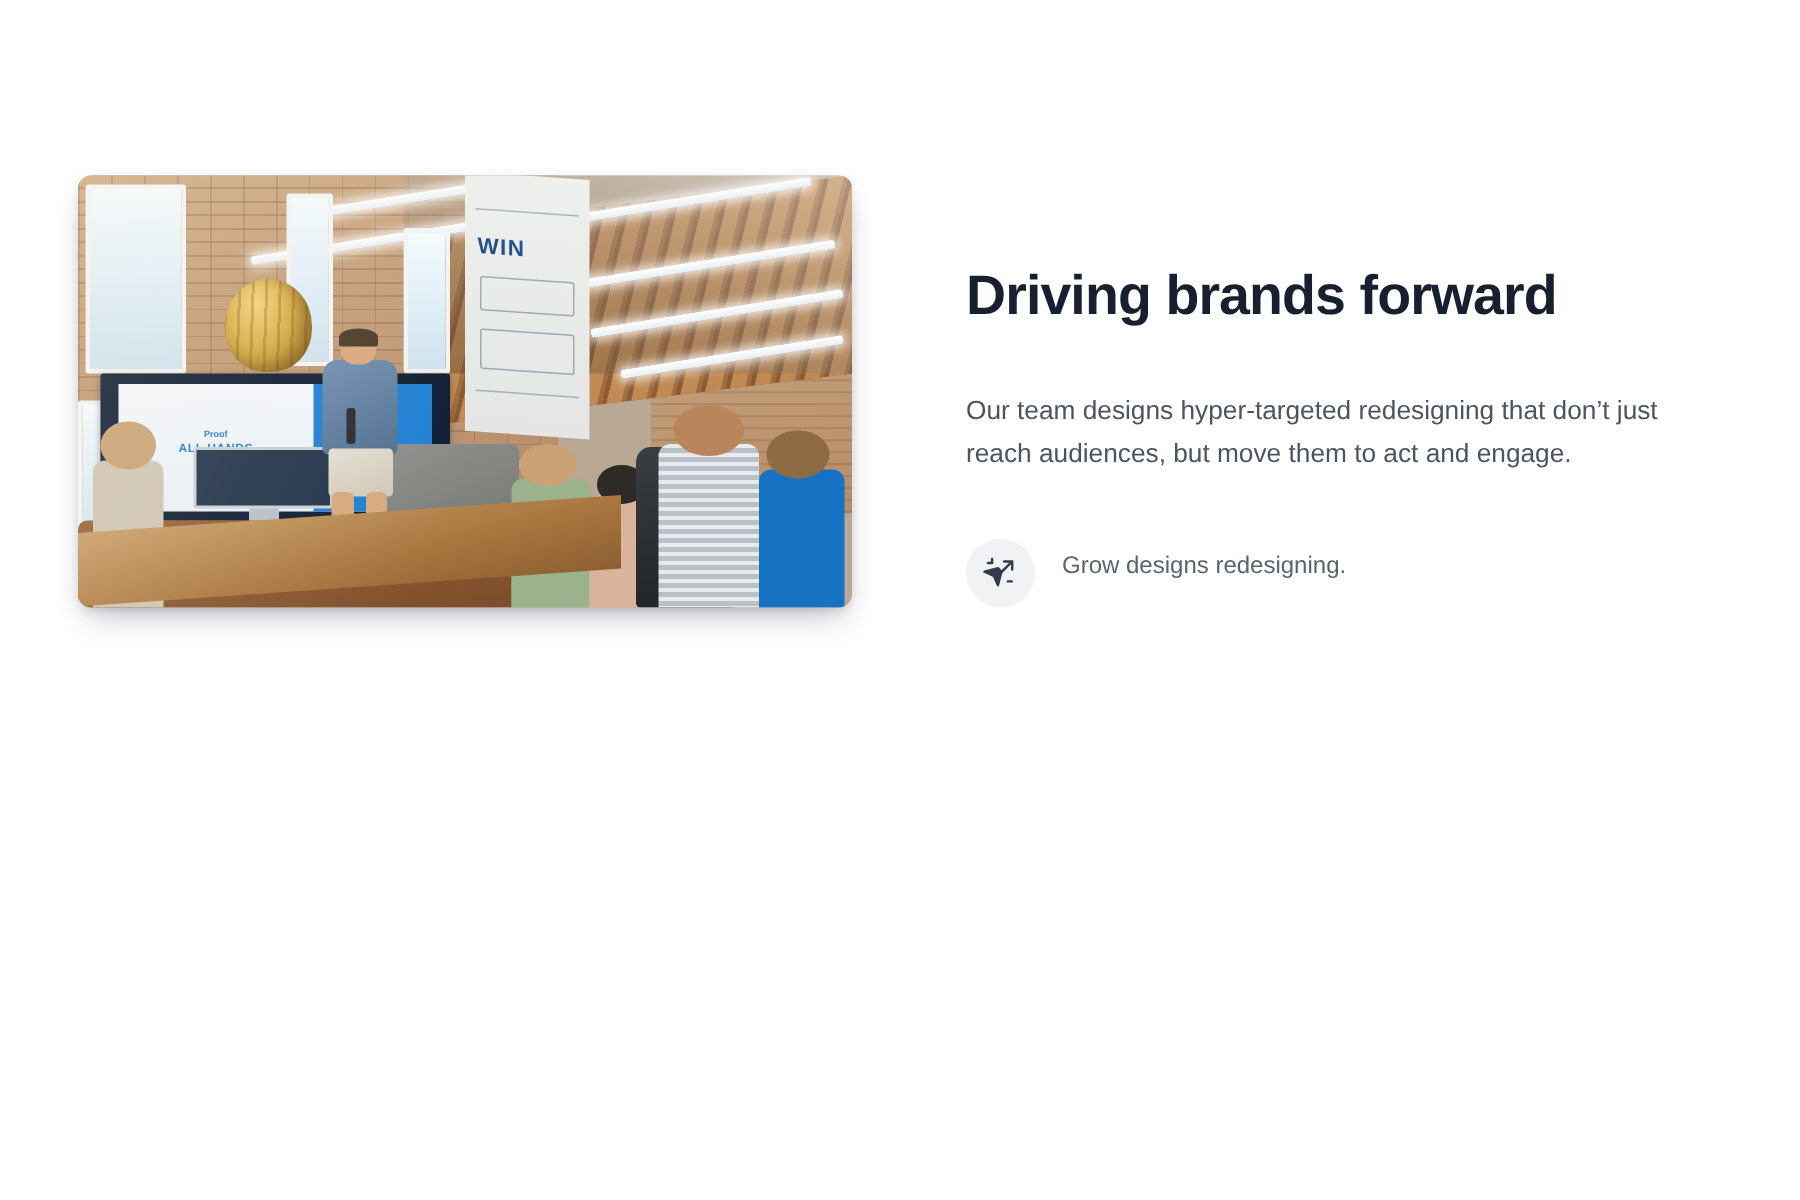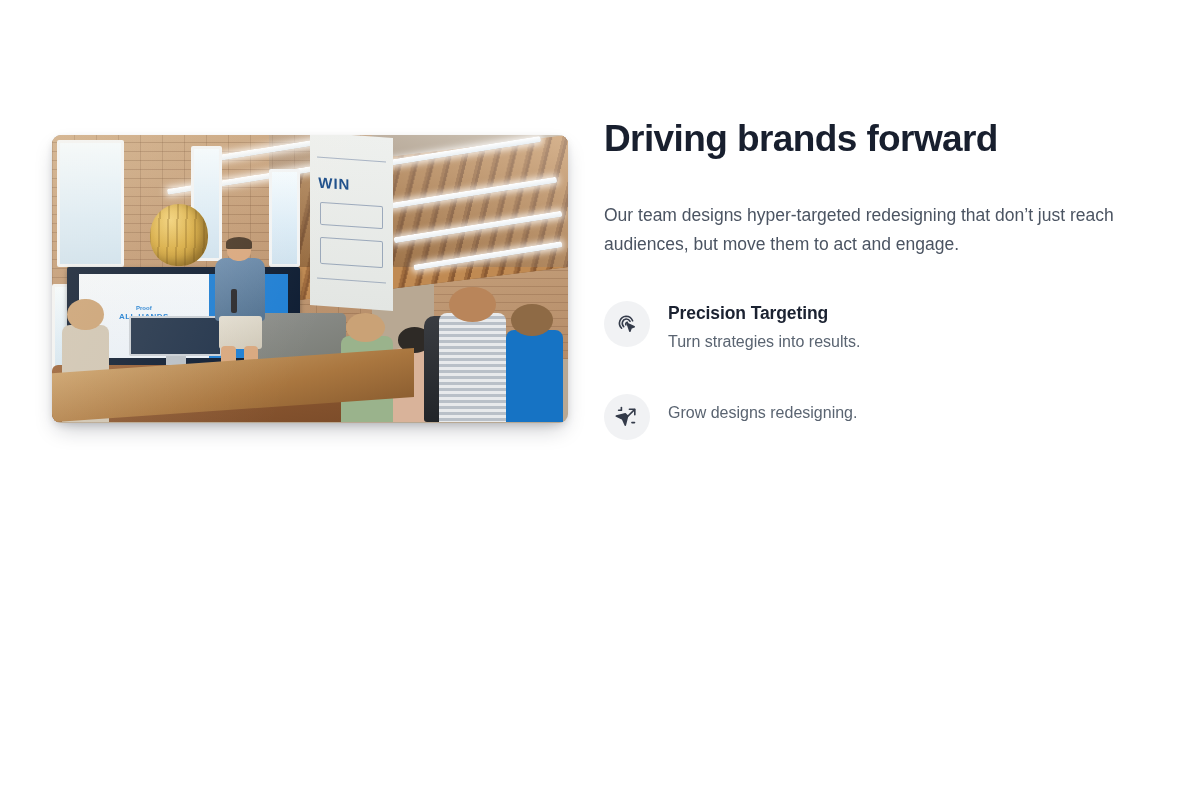--- a/index.html
+++ b/index.html
@@ -20,22 +20,22 @@
     overflow: hidden;
   }
 
   
   .hero {
     position: absolute;
     left: 52px;
     top: 117px;
     width: 1096px;
     display: flex;
-    align-items: center;
-    gap: 36px;
+    align-items: flex-end;
+    gap: 76px;
   }
 
   
   .media {
     position: relative;
     width: 516px;
     height: 288px;
     border-radius: 9px;
     overflow: hidden;
     flex: 0 0 516px;
@@ -468,34 +468,20 @@
     <div class="copy">
 
       <h1 class="headline">
         <span class="hl-line">Driving brands forward</span>
       </h1>
 
       <p class="subcopy">Our team designs hyper-targeted redesigning that don’t just reach audiences, but move them to act and engage.</p>
 
       <div class="features">
 
-        <div class="feature">
-          <span class="feature-icon">
-            <svg width="24" height="24" viewBox="0 0 24 24" fill="none" stroke="#343b4a" stroke-width="1.6" stroke-linecap="round" stroke-linejoin="round">
-              <path d="M6.6 16.2A7 7 0 0 1 11 4.2a7 7 0 0 1 6.6 4.6"></path>
-              <path d="M8.7 14.6a4.4 4.4 0 0 1 2.4-7.6 4.4 4.4 0 0 1 4 2.3"></path>
-              <path d="M10.9 12.9a1.8 1.8 0 0 1 1.6-2.6"></path>
-              <path d="M12.2 11.6l7 3.2-3.1 1.2-1.2 3.2-2.7-7.6z" fill="#343b4a" stroke="#343b4a"></path>
-            </svg>
-          </span>
-          <div class="feature-body">
-            <div class="feature-title">Precision Targeting</div>
-            <div class="feature-desc">Turn strategies into results.</div>
-          </div>
-        </div>
 
         <div class="feature">
           <span class="feature-icon">
             <svg width="24" height="24" viewBox="0 0 24 24" fill="none" stroke="#343b4a" stroke-width="1.6" stroke-linecap="round" stroke-linejoin="round">
               <path d="M19.5 4.6l-9.2 9.2"></path>
               <path d="M14.4 4.3h5.4v5.4"></path>
               <path d="M12.6 11.1l-2.3 9 -2.8-6.2 -6.2-2.8 9-2.3z" fill="#343b4a" stroke="#343b4a"></path>
               <path d="M3.6 5.3h2.8"></path>
               <path d="M6.4 2.6v2.4"></path>
               <path d="M16.9 17.6h2.6"></path>

